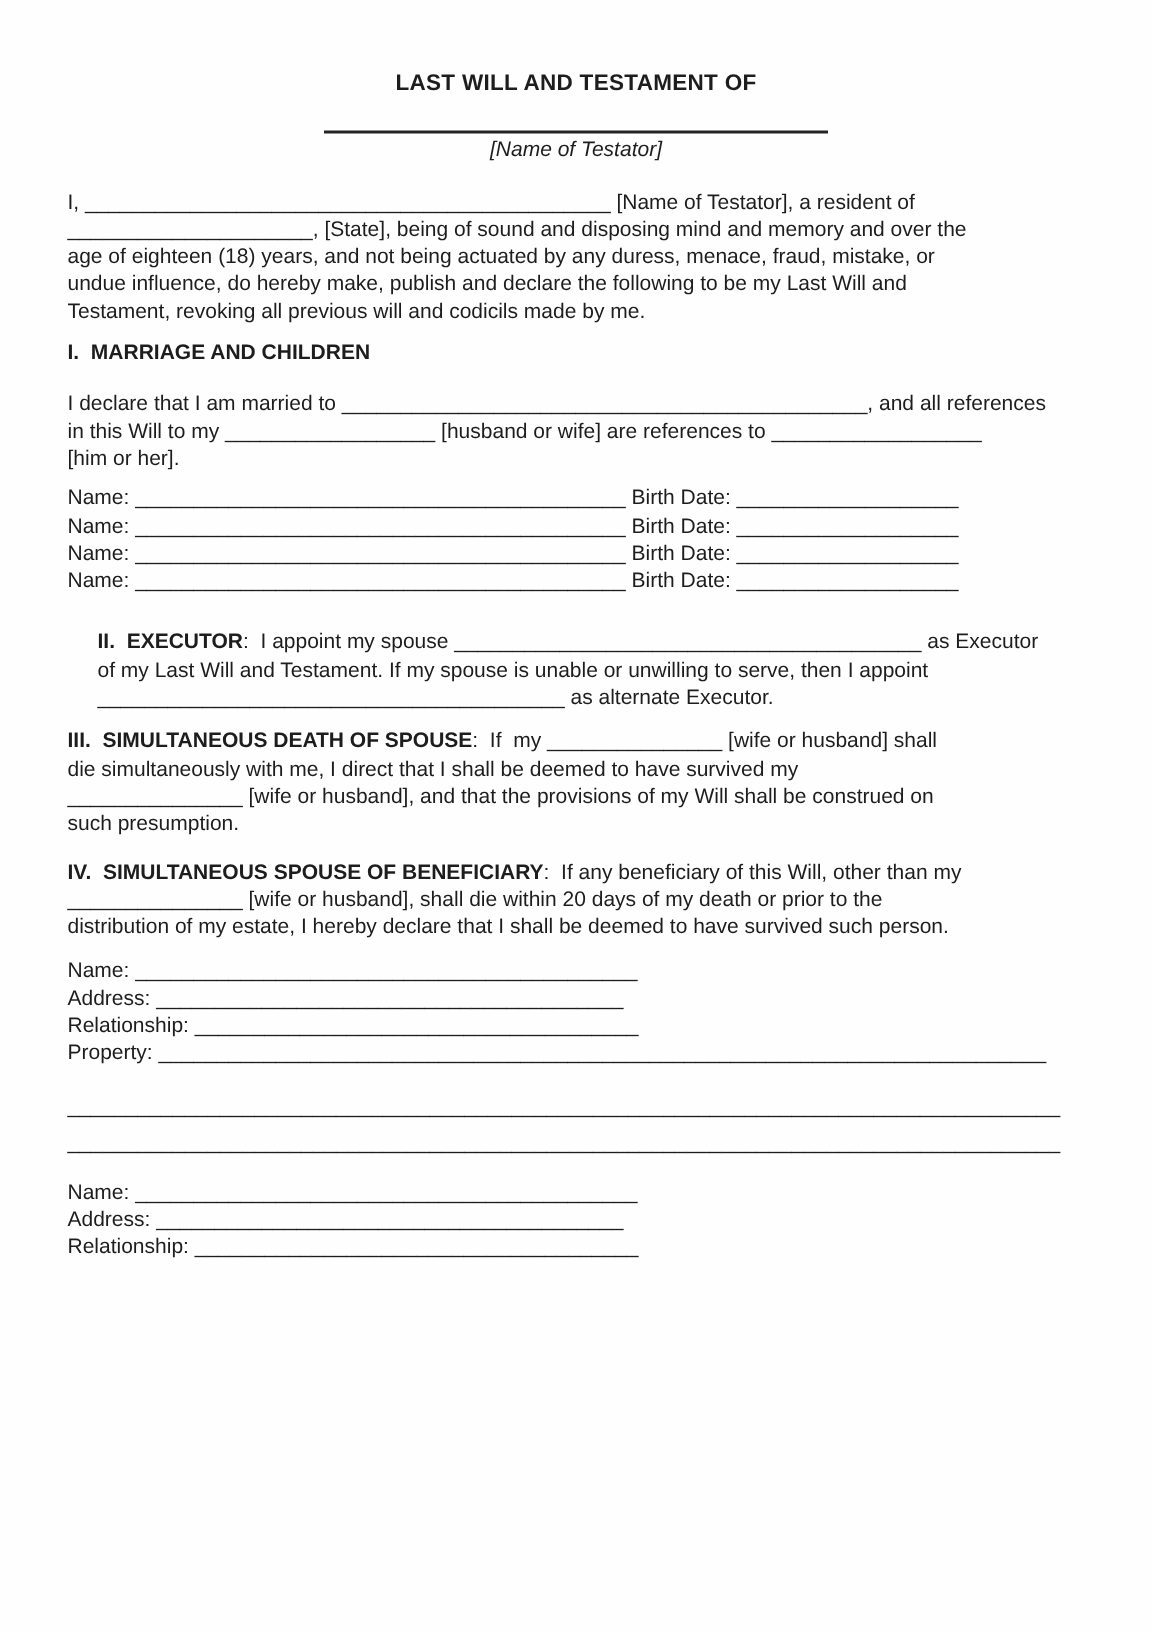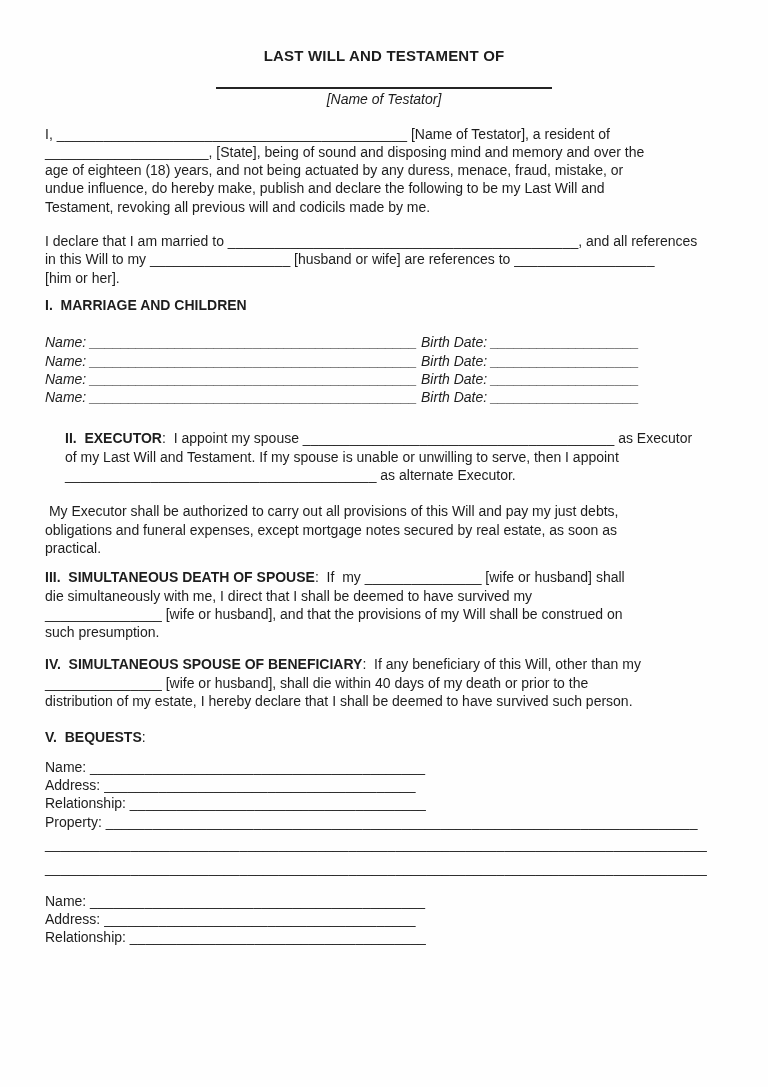--- a/index.html
+++ b/index.html
@@ -26,78 +26,74 @@
   }
   .name-rule {
     width:336px;
     height:0;
     border-bottom:2px solid #242424;
     margin:22px auto 0 auto;
   }
   .name-caption { text-align:center; margin:1px 0 0 0; white-space:pre-wrap;font-style:italic; }
   .heading { font-weight:700; }
   b { font-weight:700; }
-  .extra-lines { line-height:24px; margin-top:1px; }
+  .extra-lines { line-height:24px; margin-top:14px; }
   .mt9  { margin-top:9px; }
   .mt12 { margin-top:12px; }
   .mt14 { margin-top:14px; }
   .mt16 { margin-top:16px; }
   .mt17 { margin-top:11px; }
   .mt18 { margin-top:18px; }
-  .mt19 { margin-top:19px;font-style:italic; }
+  .mt19 { margin-top:8px; }
   .mt23 { margin-top:23px;margin-left:20px; }
 </style>
 </head>
 <body>
 
 <div class="page">
 
   <h1 class="doc-title">LAST WILL AND TESTAMENT OF</h1>
 
   <div class="name-rule"></div>
   <p class="name-caption">[Name of Testator]</p>
 
   <p class="para mt16">I, _____________________________________________ [Name of Testator], a resident of
 _____________________, [State], being of sound and disposing mind and memory and over the
 age of eighteen (18) years, and not being actuated by any duress, menace, fraud, mistake, or
 undue influence, do hereby make, publish and declare the following to be my Last Will and
 Testament, revoking all previous will and codicils made by me.</p>
 
+  <p class="para heading mt9">I.  MARRIAGE AND CHILDREN</p>
+
   <p class="para mt16">I declare that I am married to _____________________________________________, and all references
 in this Will to my __________________ [husband or wife] are references to __________________
 [him or her].</p>
-
-  <p class="para heading mt9">I.  MARRIAGE AND CHILDREN</p>
 
 
   <div class="mt19">
     <p class="para">Name: __________________________________________ Birth Date: ___________________</p>
     <p class="para">Name: __________________________________________ Birth Date: ___________________</p>
     <p class="para">Name: __________________________________________ Birth Date: ___________________</p>
     <p class="para">Name: __________________________________________ Birth Date: ___________________</p>
   </div>
 
   <p class="para mt23"><b>II.  EXECUTOR</b><span>:  I appoint my spouse ________________________________________ as Executor
 of my Last Will and Testament. If my spouse is unable or unwilling to serve, then I appoint
 ________________________________________ as alternate Executor.</span></p>
 
-  <p class="para mt18"> My Executor shall be authorized to carry out all provisions of this Will and pay my just debts,
-obligations and funeral expenses, except mortgage notes secured by real estate, as soon as
-practical.</p>
 
   <p class="para mt17"><b>III.  SIMULTANEOUS DEATH OF SPOUSE</b><span>:  If  my _______________ [wife or husband] shall
 die simultaneously with me, I direct that I shall be deemed to have survived my
 _______________ [wife or husband], and that the provisions of my Will shall be construed on
 such presumption.</span></p>
 
   <p class="para mt14"><b>IV.  SIMULTANEOUS SPOUSE OF BENEFICIARY</b><span>:  If any beneficiary of this Will, other than my
-_______________ [wife or husband], shall die within 40 days of my death or prior to the
+_______________ [wife or husband], shall die within 20 days of my death or prior to the
 distribution of my estate, I hereby declare that I shall be deemed to have survived such person.</span></p>
 
-  <p class="para mt18"><b>V.  BEQUESTS</b><span>:</span></p>
 
 
   <p class="para mt17">Name: ___________________________________________
 Address: ________________________________________
 Relationship: ______________________________________
 Property: ____________________________________________________________________________</p>
 
   <p class="para extra-lines">_____________________________________________________________________________________
 _____________________________________________________________________________________</p>
 

